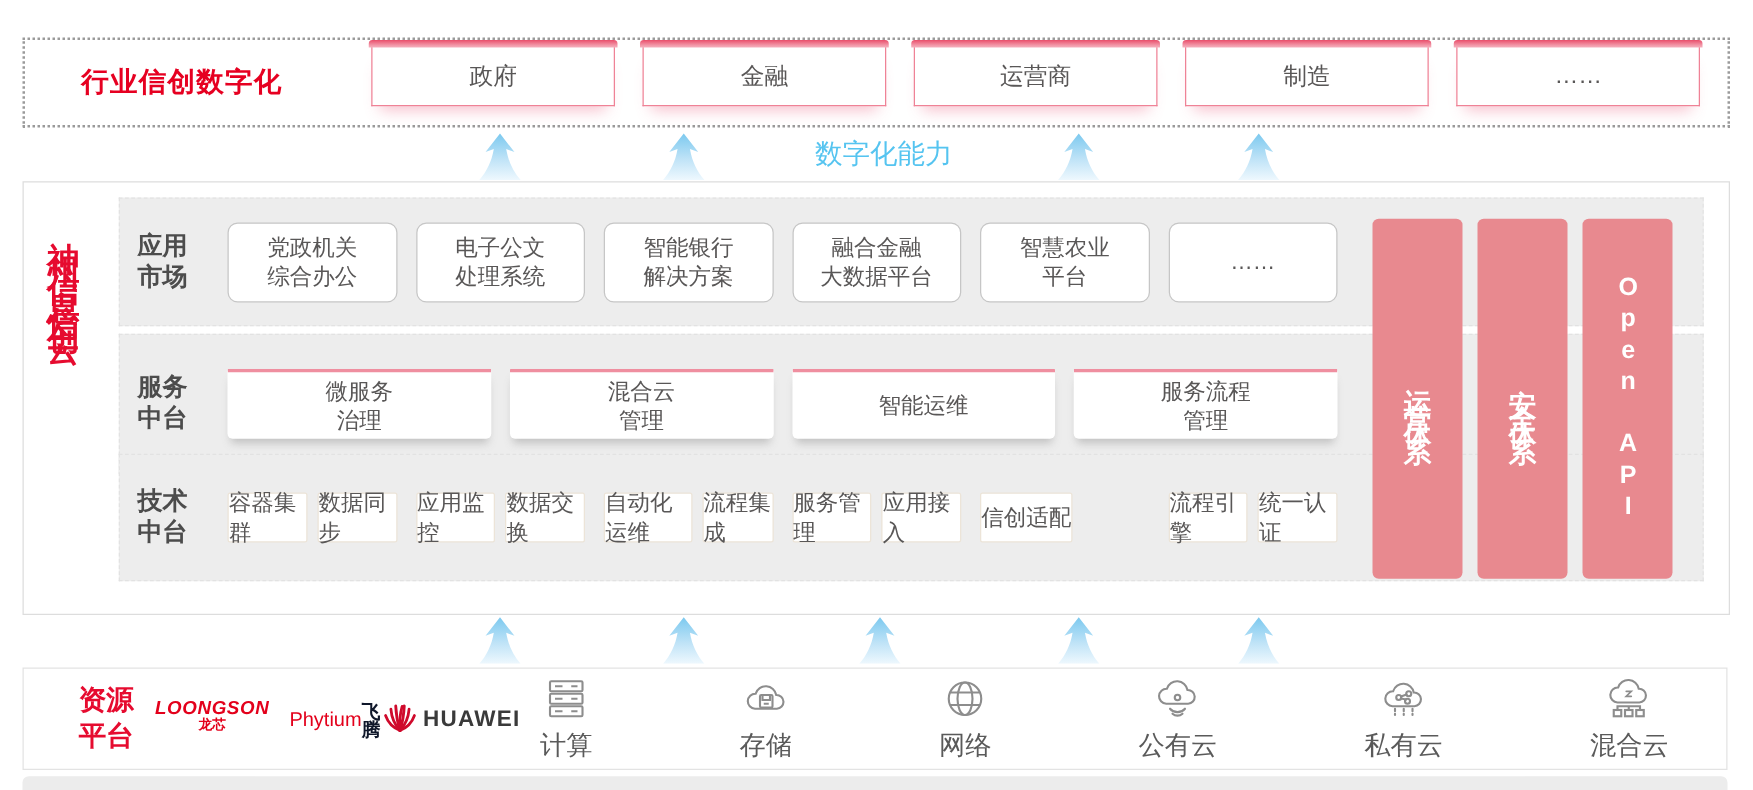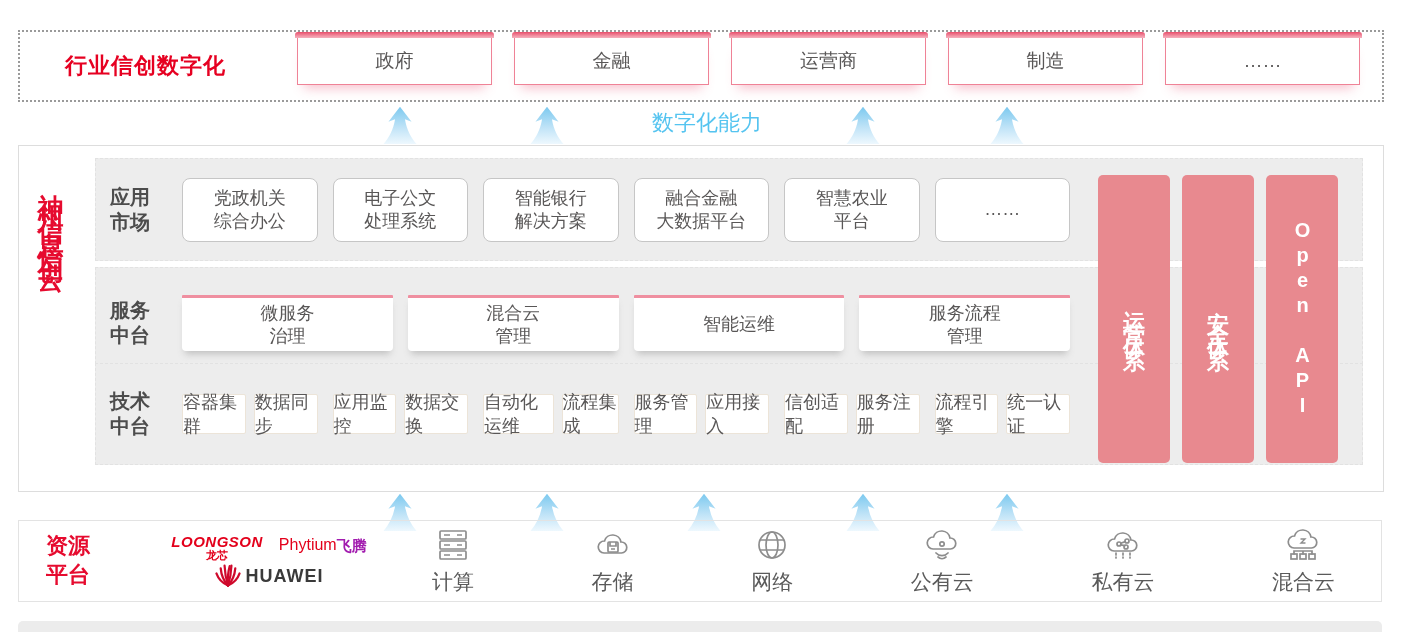--- a/index.html
+++ b/index.html
@@ -51,33 +51,33 @@
   .tech-box{height:38px;background:#fff;border:1px solid #ece4d8;border-radius:2px;
             display:flex;align-items:center;justify-content:center;font-size:18px;}
   .pillar{position:absolute;top:175px;height:288px;width:72px;background:#e8898f;
           border-radius:5px;color:#fff;font-weight:bold;
           writing-mode:vertical-rl;text-orientation:upright;
           display:flex;align-items:center;justify-content:center;}
   .pillar.cjk{font-size:22px;letter-spacing:13px;}
   .pillar.lat{font-size:20px;letter-spacing:3px;}
 
   
-  .bottom-box{position:absolute;left:18px;top:520px;width:1364px;height:82px;
-              border:1px solid #e3e3e3;display:flex;align-items:center;box-sizing:border-box;}
+  .bottom-box{position:absolute;left:18px;top:534px;width:1364px;height:82px;
+              border:1px solid #e3e3e3;display:flex;align-items:center;box-sizing:border-box;text-align:center;}
   .res-title{width:78px;padding-left:27px;flex-shrink:0;
              font-size:22px;font-weight:bold;color:#e60b2f;line-height:1.3;}
   .res-title span{display:block;}
-  .vendors{width:290px;flex-shrink:0;display:flex;flex-direction:column;align-items:center;gap:3px;}
+  .vendors{width:290px;flex-shrink:0;display:flex;flex-direction:row;align-items:center;gap:3px;}
   .vendor-row{display:flex;align-items:flex-start;gap:16px;}
   .loongson{display:flex;flex-direction:column;align-items:center;line-height:1;}
   .loongson .en{font-style:italic;font-weight:900;font-size:15px;color:#e3001b;letter-spacing:.5px;}
   .loongson .cn{font-size:11px;font-weight:bold;color:#e3001b;margin-top:1px;}
   .phytium{display:flex;align-items:center;line-height:1;margin-top:3px;}
   .phytium .en{font-weight:normal;font-size:16px;color:#e3001b;}
-  .phytium .cn{font-weight:bold;font-size:15px;color:#a21caf;}
+  .phytium .cn{font-weight:bold;font-size:15px;color:#0f172a;}
   .huawei{display:flex;align-items:center;gap:5px;}
   .huawei .en{font-weight:bold;font-size:18px;color:#3a3a3a;letter-spacing:1px;}
   .resources{flex:1;display:flex;align-items:center;justify-content:space-between;
              padding:0 46px 0 18px;}
   .res-item{display:flex;align-items:center;gap:5px;flex-direction:column;}
   .res-item .lbl{font-size:21px;color:#5a5a5a;}
   .res-icon{width:36px;height:36px;}
 
   .bottom-bar{position:absolute;left:18px;top:621px;width:1364px;height:16px;
               background:#ececec;border-radius:5px;}
@@ -198,21 +198,20 @@
       <div class="tech-col">
         <div class="tech-box">自动化运维</div>
         <div class="tech-box">流程集成</div>
       </div>
       <div class="tech-col">
         <div class="tech-box">服务管理</div>
         <div class="tech-box">应用接入</div>
       </div>
       <div class="tech-col">
         <div class="tech-box">信创适配</div>
-        <div class="tech-box">服务注册</div>
       </div>
       <div class="tech-col">
         <div class="tech-box">流程引擎</div>
         <div class="tech-box">统一认证</div>
       </div>
     </div>
   </div>
 
   <div class="pillar cjk" style="left:1098px;">运营体系</div>
   <div class="pillar cjk" style="left:1182px;">安全体系</div>

